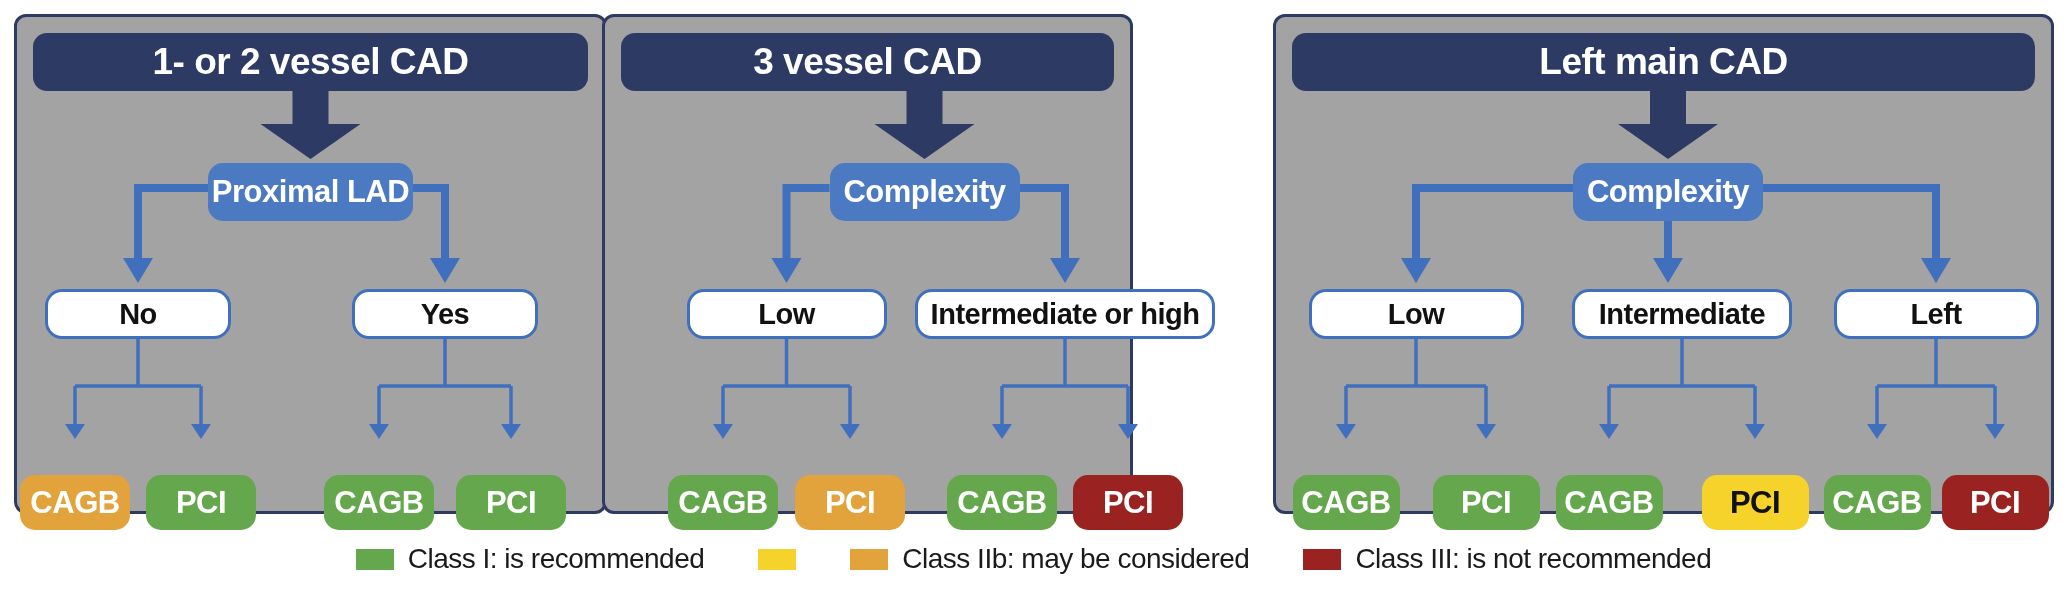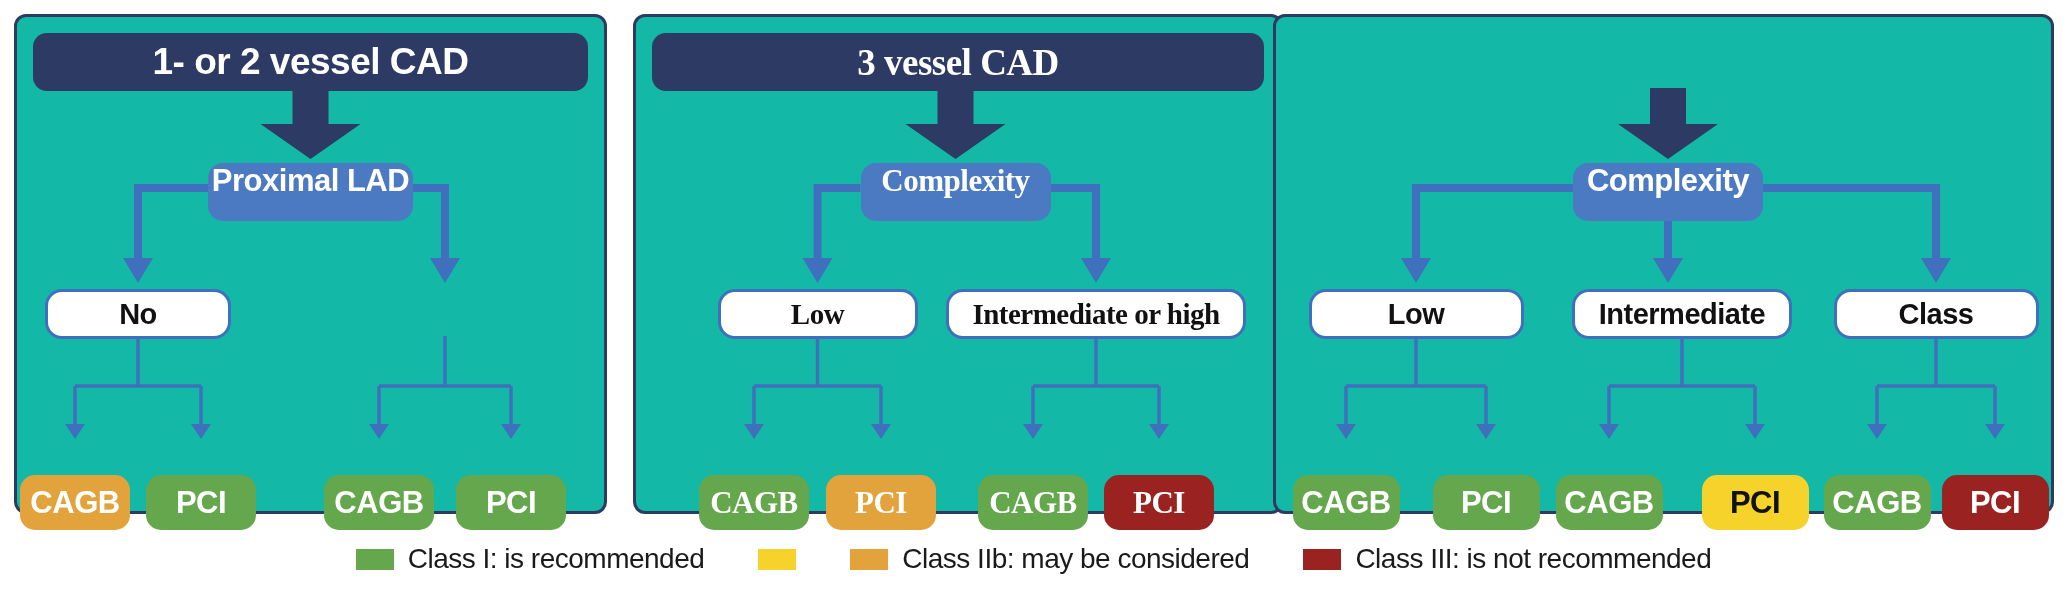--- a/index.html
+++ b/index.html
@@ -2,34 +2,34 @@
 <html><head>
 <meta charset="utf-8">
 <style>
   html,body{margin:0;padding:0;background:#ffffff;}
   .stage{
     position:relative;width:2067px;height:591px;background:#ffffff;
     font-family:"Liberation Sans",sans-serif;overflow:hidden;
   }
   .panel{
     position:absolute;top:14px;height:500px;
-    border:3px solid #2C3A64;border-radius:12px;background:#14b8a6;
+    border:3px solid #2C3A64;border-radius:12px;background:#a3a3a3;
     box-sizing:border-box;
   }
   .conn{position:absolute;left:0;top:0;}
   .hdr{
     position:absolute;top:16px;left:16px;right:16px;height:58px;
     background:#2C3A64;border-radius:14px;
     display:flex;align-items:center;justify-content:center;
     color:#ffffff;font-size:37px;font-weight:bold;letter-spacing:-0.5px;
   }
   .decision{
     position:absolute;top:146px;height:58px;
     background:#4B7AC3;border-radius:15px;
-    display:flex;align-items:flex-start;justify-content:center;
+    display:flex;align-items:center;justify-content:center;
     color:#ffffff;font-size:31px;font-weight:bold;letter-spacing:-0.5px;
     box-sizing:border-box;
   }
   .wbox{
     position:absolute;top:272px;height:50px;
     background:#ffffff;border:3.5px solid #4070BD;border-radius:17px;
     display:flex;align-items:center;justify-content:center;
     color:#111111;font-size:29px;font-weight:bold;letter-spacing:-0.5px;
     box-sizing:border-box;
   }
@@ -84,35 +84,38 @@
     </svg>
     <div class="hdr">
         <span>1- or 2 vessel CAD</span>
       </div>
     <div class="decision" style="left:191px;width:205px;">
         <span>Proximal LAD</span>
       </div>
     <div class="wbox" style="left:28px;width:186px;">
         <span>No</span>
       </div>
+    <div class="wbox" style="left:335px;width:186px;">
+        <span>Yes</span>
+      </div>
     <div class="obox oc-IIb" style="left:3px;width:110px;">
         <span>CAGB</span>
       </div>
     <div class="obox oc-I" style="left:129px;width:110px;">
         <span>PCI</span>
       </div>
     <div class="obox oc-I" style="left:307px;width:110px;">
         <span>CAGB</span>
       </div>
     <div class="obox oc-I" style="left:439px;width:110px;">
         <span>PCI</span>
       </div>
   </div>
 
-  <div class="panel" style="left:633px;width:650px;font-family:Liberation Serif, serif;">
+  <div class="panel" style="left:602px;width:531px;">
     <svg class="conn" width="639" height="494" viewBox="0 0 639 494">
       <g>
         <rect x="301.5" y="71" width="36" height="37" fill="#2C3A64"></rect>
         <polygon points="269.5,107 369.5,107 319.5,142" fill="#2C3A64"></polygon>
       </g>
       <g fill="none" stroke="#4070BD" stroke-width="8">
         <path d="M224.5 171 H181.5 V243"></path>
         <path d="M414.5 171 H460 V243"></path>
       </g>
       <g fill="#4070BD">
@@ -179,31 +182,34 @@
       </g>
       <g fill="#4070BD">
         <polygon points="60,407 80,407 70,422"></polygon>
         <polygon points="200,407 220,407 210,422"></polygon>
         <polygon points="323,407 343,407 333,422"></polygon>
         <polygon points="469,407 489,407 479,422"></polygon>
         <polygon points="591,407 611,407 601,422"></polygon>
         <polygon points="709,407 729,407 719,422"></polygon>
       </g>
     </svg>
+    <div class="hdr">
+        <span>Left main CAD</span>
+      </div>
     <div class="decision" style="left:297px;width:190px;">
         <span>Complexity</span>
       </div>
     <div class="wbox" style="left:32.5px;width:215px;">
         <span>Low</span>
       </div>
     <div class="wbox" style="left:296px;width:220px;">
         <span>Intermediate</span>
       </div>
     <div class="wbox" style="left:557.5px;width:205px;">
-        <span>Class</span>
+        <span>Left</span>
       </div>
     <div class="obox oc-I" style="left:16.5px;width:107px;">
         <span>CAGB</span>
       </div>
     <div class="obox oc-I" style="left:156.5px;width:107px;">
         <span>PCI</span>
       </div>
     <div class="obox oc-I" style="left:279.5px;width:107px;">
         <span>CAGB</span>
       </div>

